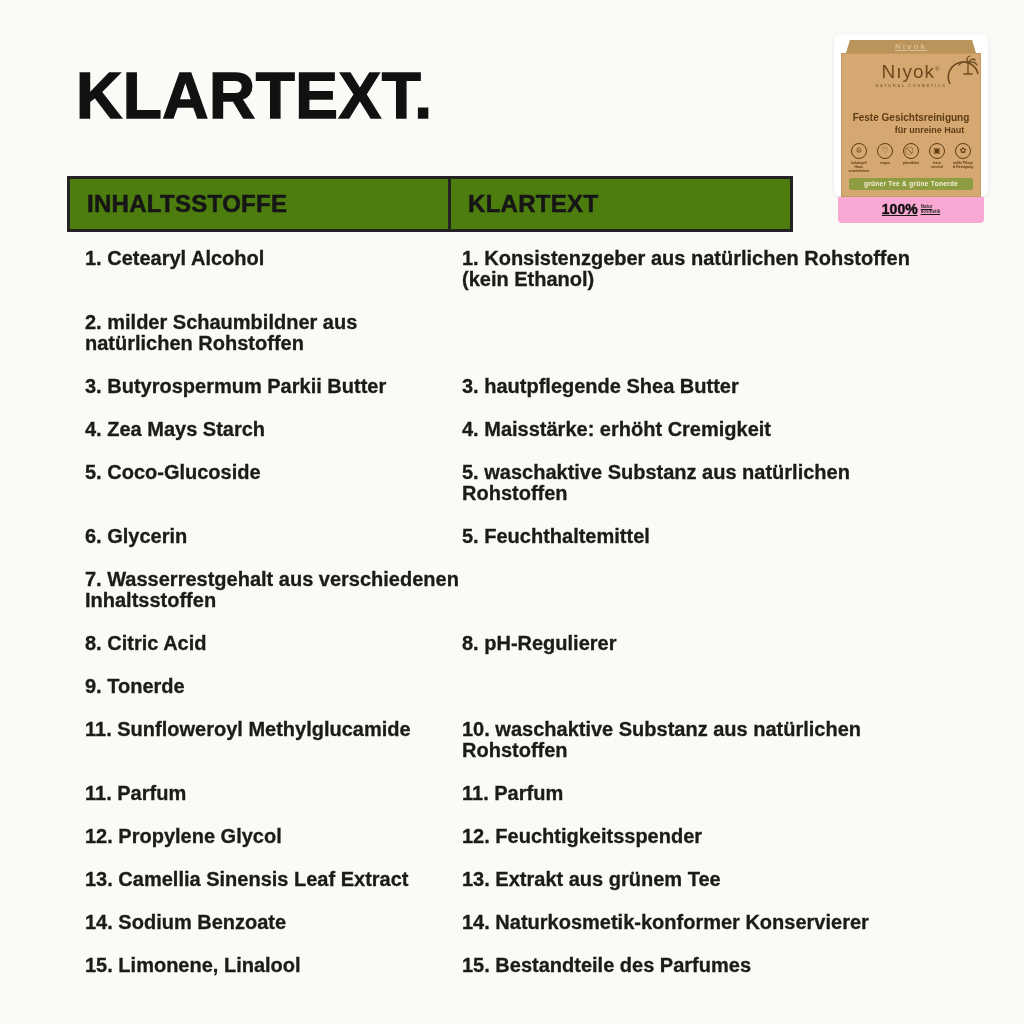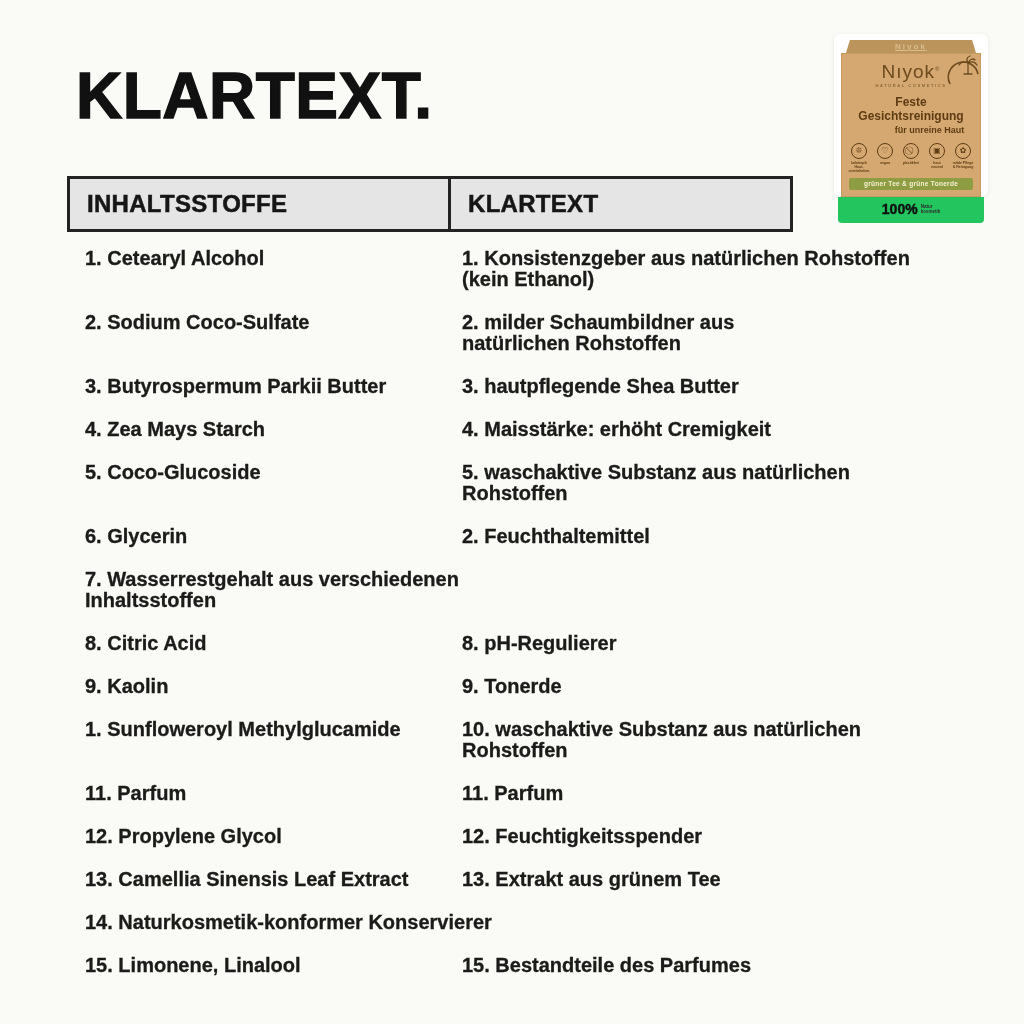--- a/index.html
+++ b/index.html
@@ -19,21 +19,21 @@
     letter-spacing:0.5px;
     color:#111;
     -webkit-text-stroke:1.4px #111;
     margin:0;
   }
   
   .thead{
     position:absolute;left:67px;top:176px;
     width:726px;height:56px;
     border:3px solid #232323;
-    background:#e5e5e5;
+    background:#4d7c0f;
     display:flex;
     box-sizing:border-box;
   }
   .th{
     display:flex;align-items:center;
     font-size:24px;font-weight:800;
     letter-spacing:0.3px;
     color:#161616;
     -webkit-text-stroke:0.5px #161616;
     padding-left:17px;
@@ -88,21 +88,21 @@
   }
   .brand{
     font-size:19px;line-height:19px;color:#6d4b1f;
     letter-spacing:1px;font-weight:400;
   }
   .brand sup{font-size:6px;}
   .brand-sub{
     font-size:4px;letter-spacing:1.6px;color:#8a6a3a;
     margin-top:2px;font-weight:700;
   }
-  .pname1{font-size:12px;font-weight:800;color:#5d3c13;margin-top:7px;}
+  .pname1{font-size:10px;font-weight:800;color:#5d3c13;margin-top:24px;}
   .pname2{font-size:9px;font-weight:700;color:#5d3c13;margin-top:2px;margin-left:37px;}
   .corner-badge{position:absolute;top:-2px;right:-2px;width:36px;height:36px;}
   .badges{
     display:flex;justify-content:space-between;
     margin:8px 5px 0 5px;
   }
   .badge{width:24px;}
   .badge .circ{
     width:16px;height:16px;margin:0 auto;
     border:1.4px solid #5d3c13;border-radius:50%;
@@ -117,25 +117,26 @@
   }
   .banner{
     margin:5px 7px 6px 7px;
     background:#8e9c42;color:#f6f0d6;
     font-size:6.5px;font-weight:700;
     padding:2.5px 0;border-radius:2px;
     letter-spacing:0.3px;
   }
   .box-bottom{
     margin:0 4px;
-    background:#22c55e;
+    background:#f9a8d4;
     border-radius:0 0 4px 4px;
     display:flex;align-items:center;justify-content:center;
     padding:4px 0 6px 0;
     gap:3px;
+    text-decoration:underline;
   }
   .pct{font-size:14px;font-weight:800;color:#101010;-webkit-text-stroke:0.4px #101010;}
   .pct-label{font-size:4.5px;line-height:5px;color:#2e2e2e;font-weight:700;text-align:left;white-space:pre-line;}
 </style>
 </head>
 <body>
 
 <div class="sheet">
 
   <h1 class="page-title">KLARTEXT.</h1>
@@ -190,71 +191,70 @@
     <div class="th right">KLARTEXT</div>
   </div>
 
   <div class="tbody" id="rows">
       <div class="row">
         <div class="cell ing">1. Cetearyl Alcohol</div>
         <div class="cell exp">1. Konsistenzgeber aus natürlichen Rohstoffen
 (kein Ethanol)</div>
       </div>
       <div class="row">
-        <div class="cell ing">2. Sodium Coco-Sulfate</div>
         <div class="cell exp">2. milder Schaumbildner aus
 natürlichen Rohstoffen</div>
       </div>
       <div class="row">
         <div class="cell ing">3. Butyrospermum Parkii Butter</div>
         <div class="cell exp">3. hautpflegende Shea Butter</div>
       </div>
       <div class="row">
         <div class="cell ing">4. Zea Mays Starch</div>
         <div class="cell exp">4. Maisstärke: erhöht Cremigkeit</div>
       </div>
       <div class="row">
         <div class="cell ing">5. Coco-Glucoside</div>
         <div class="cell exp">5. waschaktive Substanz aus natürlichen
 Rohstoffen</div>
       </div>
       <div class="row">
         <div class="cell ing">6. Glycerin</div>
-        <div class="cell exp">2. Feuchthaltemittel</div>
+        <div class="cell exp">5. Feuchthaltemittel</div>
       </div>
       <div class="row">
         <div class="cell exp">7. Wasserrestgehalt aus verschiedenen
 Inhaltsstoffen</div>
       </div>
       <div class="row">
         <div class="cell ing">8. Citric Acid</div>
         <div class="cell exp">8. pH-Regulierer</div>
       </div>
       <div class="row">
-        <div class="cell ing">9. Kaolin</div>
         <div class="cell exp">9. Tonerde</div>
       </div>
       <div class="row">
-        <div class="cell ing">1. Sunfloweroyl Methylglucamide</div>
+        <div class="cell ing">11. Sunfloweroyl Methylglucamide</div>
         <div class="cell exp">10. waschaktive Substanz aus natürlichen
 Rohstoffen</div>
       </div>
       <div class="row">
         <div class="cell ing">11. Parfum</div>
         <div class="cell exp">11. Parfum</div>
       </div>
       <div class="row">
         <div class="cell ing">12. Propylene Glycol</div>
         <div class="cell exp">12. Feuchtigkeitsspender</div>
       </div>
       <div class="row">
         <div class="cell ing">13. Camellia Sinensis Leaf Extract</div>
         <div class="cell exp">13. Extrakt aus grünem Tee</div>
       </div>
       <div class="row">
+        <div class="cell ing">14. Sodium Benzoate</div>
         <div class="cell exp">14. Naturkosmetik-konformer Konservierer</div>
       </div>
       <div class="row">
         <div class="cell ing">15. Limonene, Linalool</div>
         <div class="cell exp">15. Bestandteile des Parfumes</div>
       </div>
     </div>
 
 </div>
 

